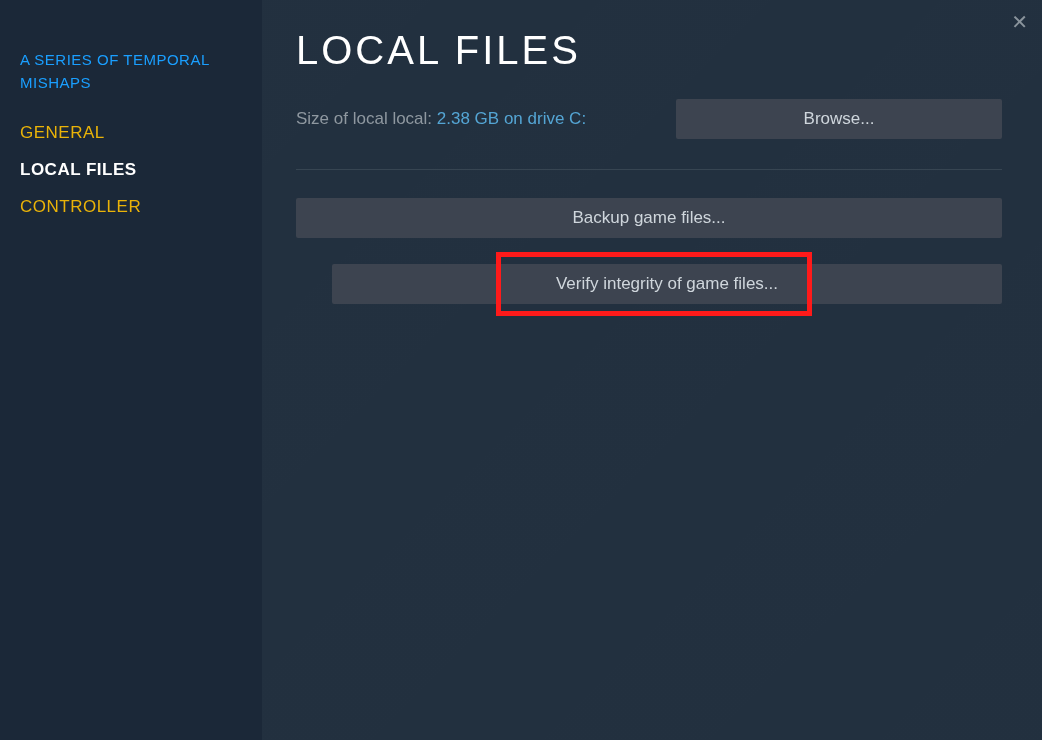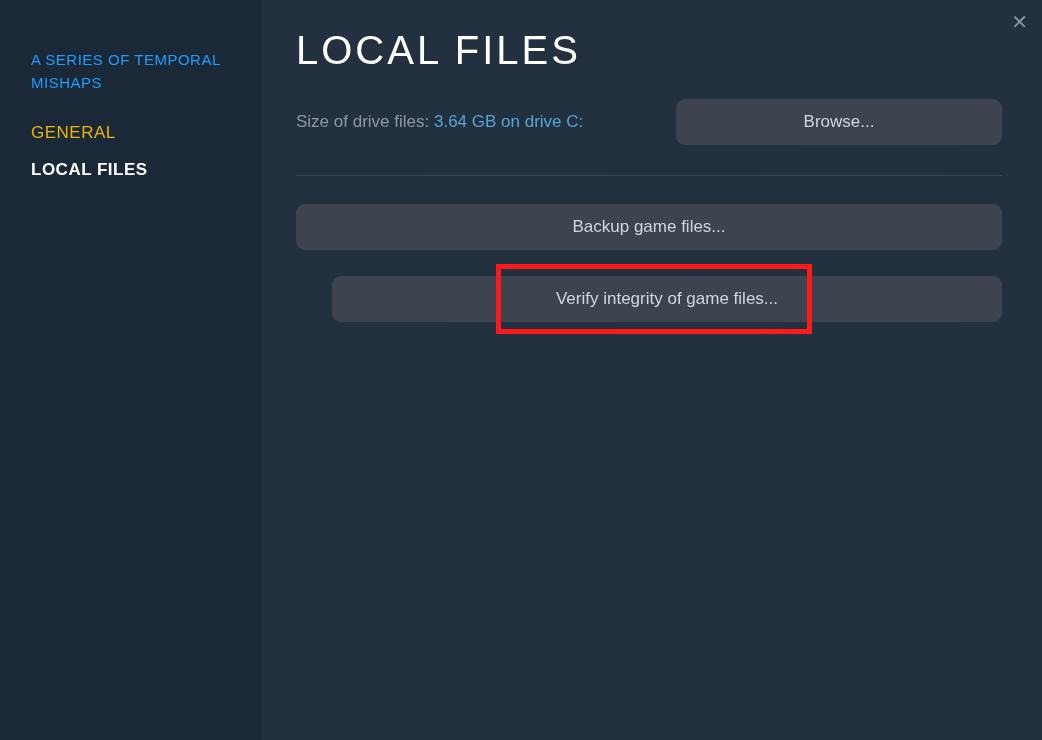--- a/index.html
+++ b/index.html
@@ -7,21 +7,21 @@
   body {
     font-family: "Segoe UI", Arial, sans-serif;
     background: #1b2838;
     color: #c7d5e0;
     display: flex;
     position: relative;
   }
   .sidebar {
     width: 262px;
     height: 100%;
-    padding: 48px 24px 24px 31px;
+    padding: 48px 24px 24px 20px;
     background: #1b2838;
   }
   .game-title {
     color: #1a9fff;
     font-size: 15px;
     font-weight: 400;
     letter-spacing: 0.5px;
     line-height: 1.55;
     margin-bottom: 28px;
   }
@@ -65,22 +65,22 @@
     color: #8f98a0;
   }
   .size-link {
     color: #54a5d4;
   }
   .btn {
     background: #3d4450;
     color: #cfd6dc;
     border: none;
     font-size: 17px;
-    height: 46px;
-    border-radius: 9px;
+    height: 40px;
+    border-radius: 2px;
     cursor: pointer;
     display: flex;
     align-items: center;
     justify-content: center;
     font-family: inherit;
   }
   .btn-browse {
     width: 326px;
   }
   .divider {
@@ -116,30 +116,31 @@
     padding: 4px;
   }
 </style>
 </head>
 <body>
 
 <div class="sidebar">
   <div class="game-title">A SERIES OF TEMPORAL MISHAPS</div>
   <div class="nav-item">GENERAL</div>
   <div class="nav-item active">LOCAL FILES</div>
+  <div class="nav-item">CONTROLLER</div>
 </div>
 
 <div class="main">
   <div class="close-x">✕</div>
   <h1 class="page-title">LOCAL FILES</h1>
 
   <div class="size-row">
     <div class="size-text">
-      <span>Size of drive files:</span>
-      <span class="size-link">3.64 GB on drive C:</span>
+      <span>Size of local local:</span>
+      <span class="size-link">2.38 GB on drive C:</span>
     </div>
     <button class="btn btn-browse">Browse...</button>
   </div>
 
   <hr class="divider">
 
   <button class="btn btn-wide">Backup game files...</button>
 
   <div class="highlight-wrap">
     <button class="btn btn-wide" style="margin-bottom:0">Verify integrity of game files...</button>

